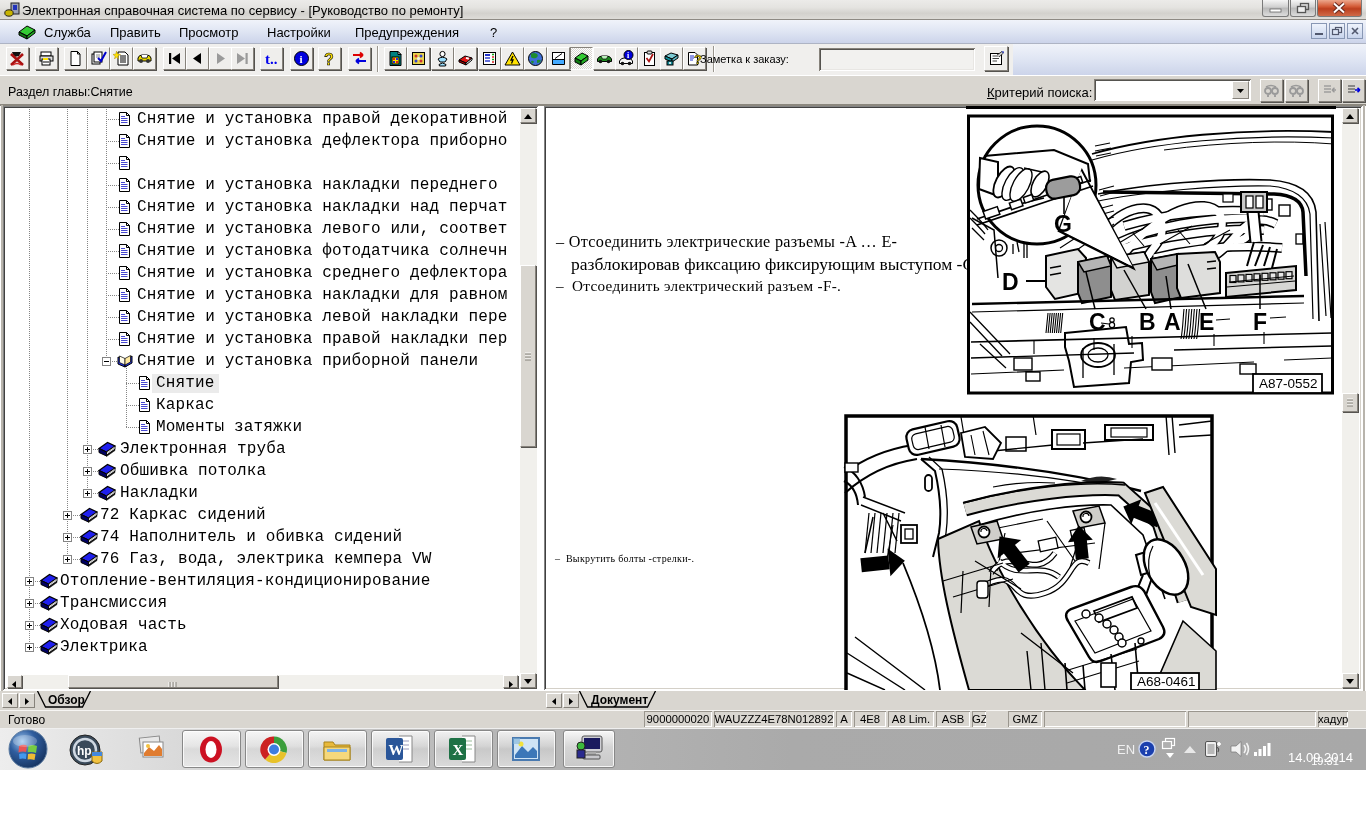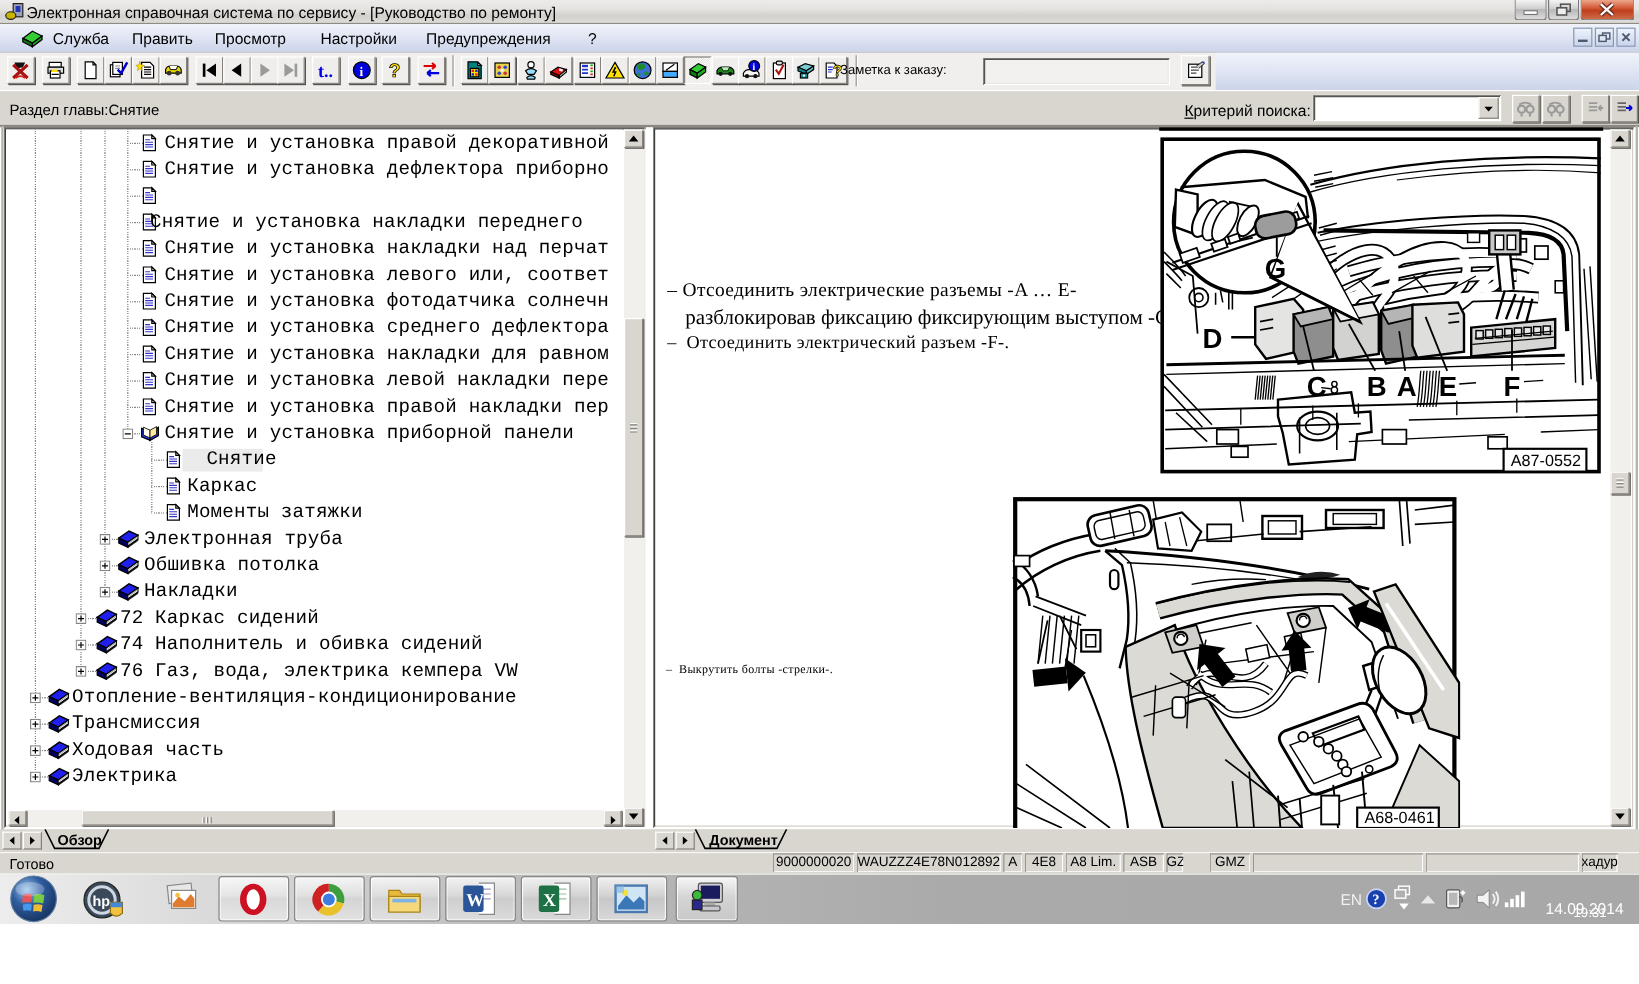--- a/index.html
+++ b/index.html
@@ -419,21 +419,21 @@
 <svg style="position:absolute;left:113px;top:69px" width="13" height="16" viewBox="0 0 13 16">
         <path d="M1.5 1.5 L8.5 1.5 L11.5 4.5 L11.5 14.5 L1.5 14.5 Z" fill="#fff" stroke="#000"></path>
         <path d="M8.5 1.5 L8.5 4.5 L11.5 4.5 Z" fill="#fff" stroke="#000"></path>
         <g stroke="#3333cc" stroke-width="0.9">
           <line x1="3" y1="5.5" x2="7" y2="5.5"></line>
           <line x1="3" y1="7.5" x2="9.5" y2="7.5"></line>
           <line x1="3" y1="9.5" x2="9.5" y2="9.5"></line>
           <line x1="3" y1="11.5" x2="9.5" y2="11.5"></line>
         </g>
       </svg>
-<div class="mono" style="left:120px;top:68px">Снятие и установка накладки переднего </div>
+<div class="mono" style="left:132px;top:68px">Снятие и установка накладки переднего </div>
 <div class="stub" style="left:101px;top:99px;width:14px"></div>
 <svg style="position:absolute;left:113px;top:91px" width="13" height="16" viewBox="0 0 13 16">
         <path d="M1.5 1.5 L8.5 1.5 L11.5 4.5 L11.5 14.5 L1.5 14.5 Z" fill="#fff" stroke="#000"></path>
         <path d="M8.5 1.5 L8.5 4.5 L11.5 4.5 Z" fill="#fff" stroke="#000"></path>
         <g stroke="#3333cc" stroke-width="0.9">
           <line x1="3" y1="5.5" x2="7" y2="5.5"></line>
           <line x1="3" y1="7.5" x2="9.5" y2="7.5"></line>
           <line x1="3" y1="9.5" x2="9.5" y2="9.5"></line>
           <line x1="3" y1="11.5" x2="9.5" y2="11.5"></line>
         </g>
@@ -528,21 +528,21 @@
         <path d="M1.5 1.5 L8.5 1.5 L11.5 4.5 L11.5 14.5 L1.5 14.5 Z" fill="#fff" stroke="#000"></path>
         <path d="M8.5 1.5 L8.5 4.5 L11.5 4.5 Z" fill="#fff" stroke="#000"></path>
         <g stroke="#3333cc" stroke-width="0.9">
           <line x1="3" y1="5.5" x2="7" y2="5.5"></line>
           <line x1="3" y1="7.5" x2="9.5" y2="7.5"></line>
           <line x1="3" y1="9.5" x2="9.5" y2="9.5"></line>
           <line x1="3" y1="11.5" x2="9.5" y2="11.5"></line>
         </g>
       </svg>
 <div style="position:absolute;left:147px;top:266px;width:67px;height:19px;background:#ebebeb"></div>
-<div class="mono" style="left:167px;top:266px">Снятие</div>
+<div class="mono" style="left:151px;top:266px">Снятие</div>
 <div class="stub" style="left:121px;top:297px;width:14px"></div>
 <svg style="position:absolute;left:133px;top:289px" width="13" height="16" viewBox="0 0 13 16">
         <path d="M1.5 1.5 L8.5 1.5 L11.5 4.5 L11.5 14.5 L1.5 14.5 Z" fill="#fff" stroke="#000"></path>
         <path d="M8.5 1.5 L8.5 4.5 L11.5 4.5 Z" fill="#fff" stroke="#000"></path>
         <g stroke="#3333cc" stroke-width="0.9">
           <line x1="3" y1="5.5" x2="7" y2="5.5"></line>
           <line x1="3" y1="7.5" x2="9.5" y2="7.5"></line>
           <line x1="3" y1="9.5" x2="9.5" y2="9.5"></line>
           <line x1="3" y1="11.5" x2="9.5" y2="11.5"></line>
         </g>

